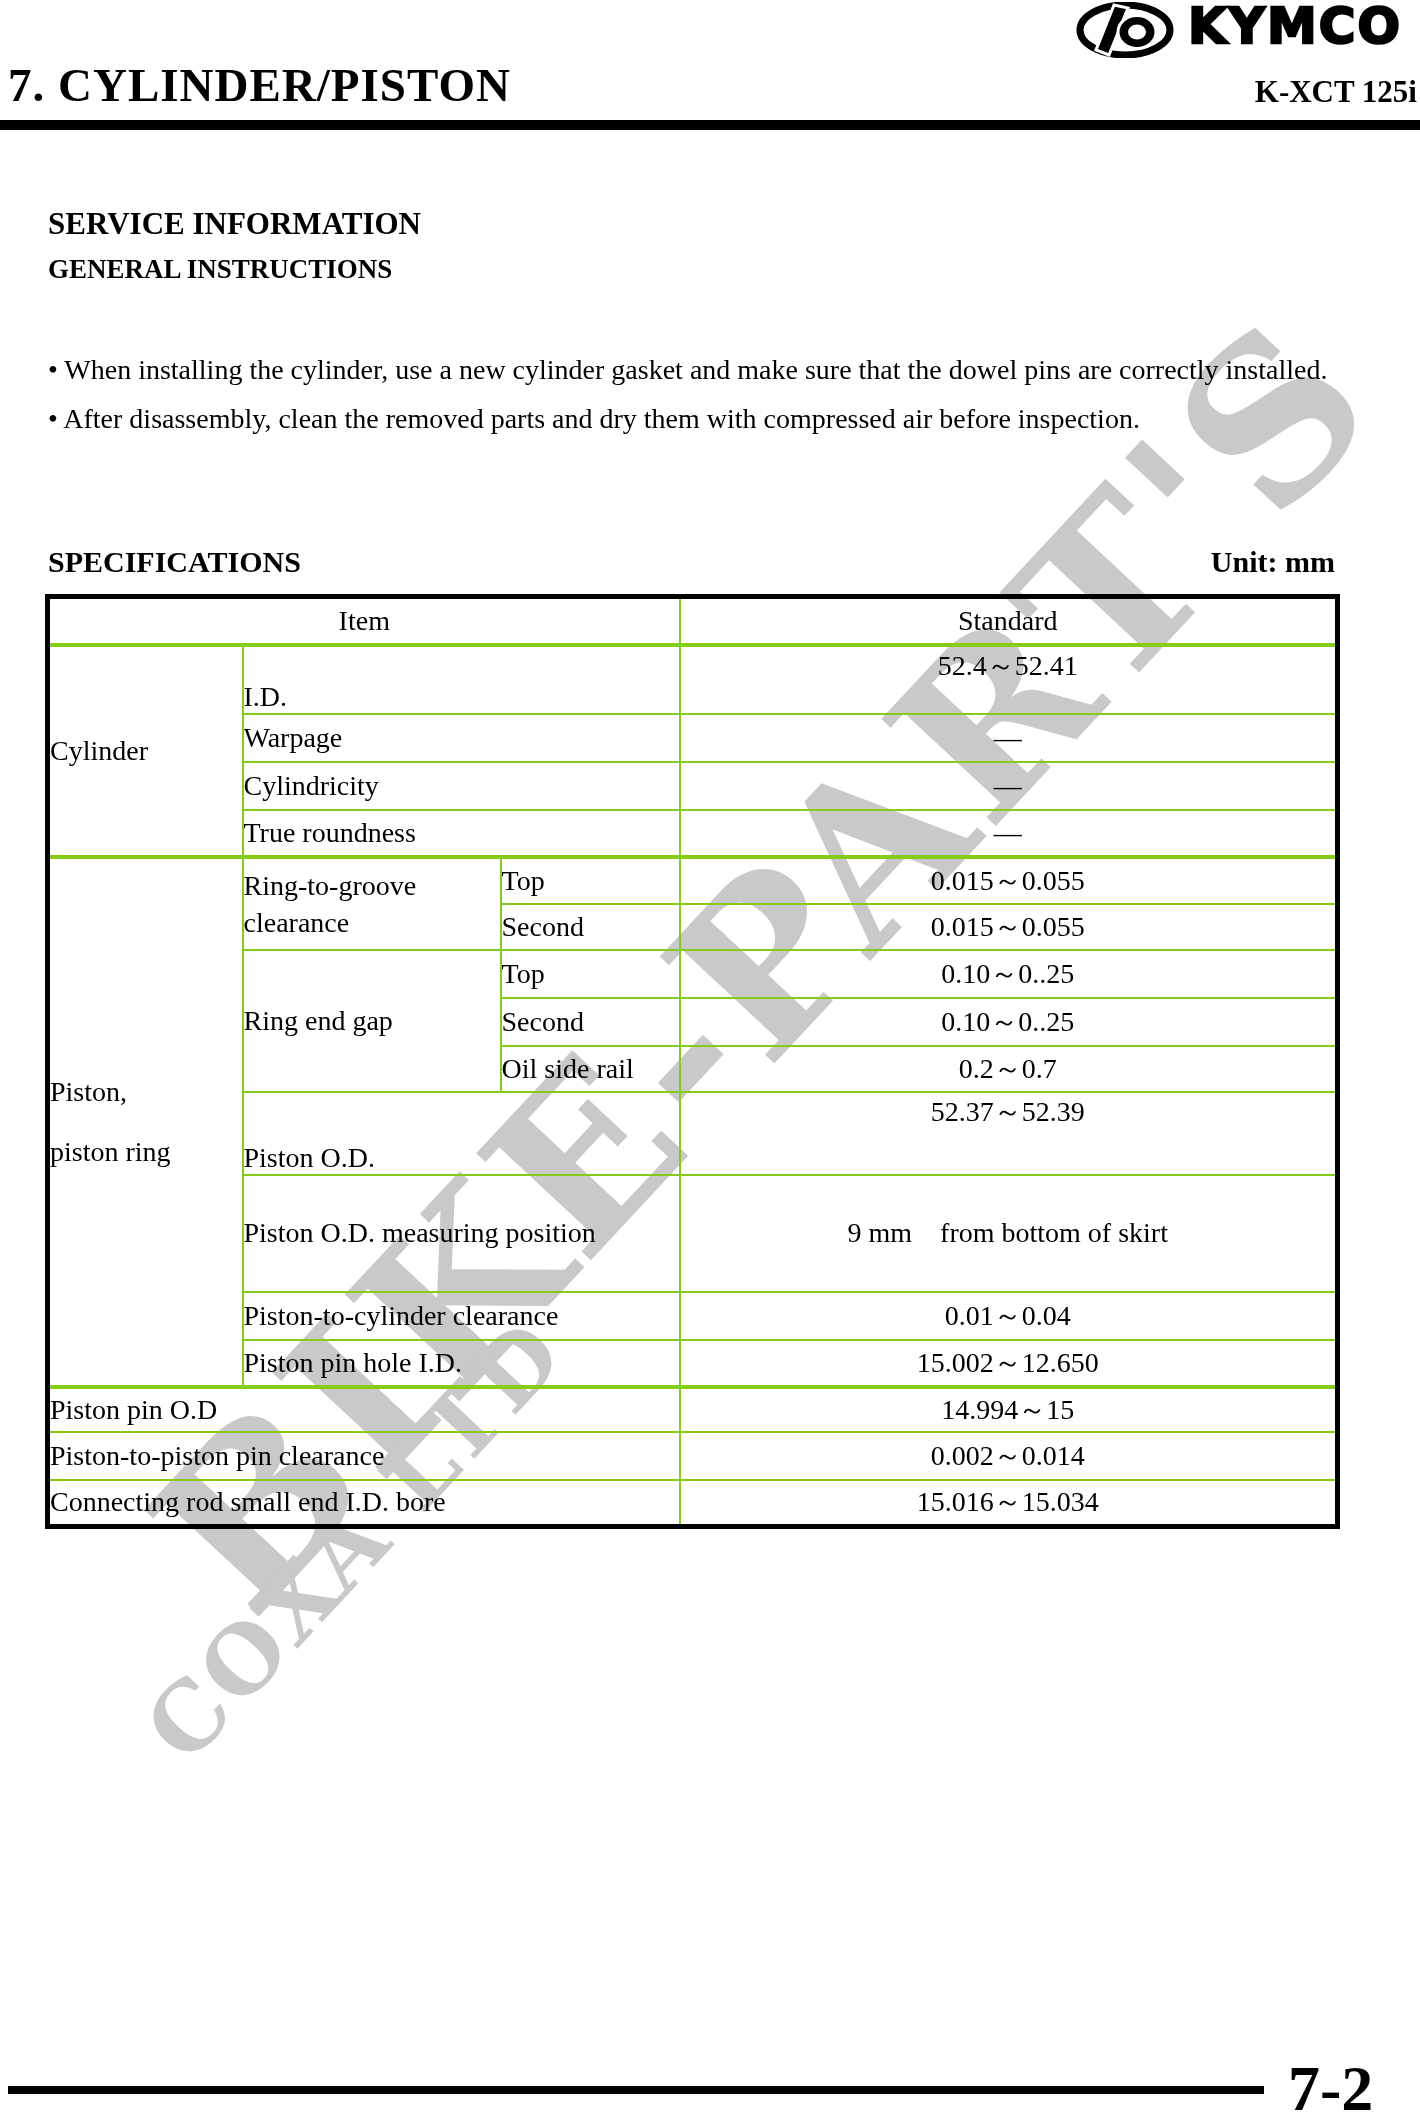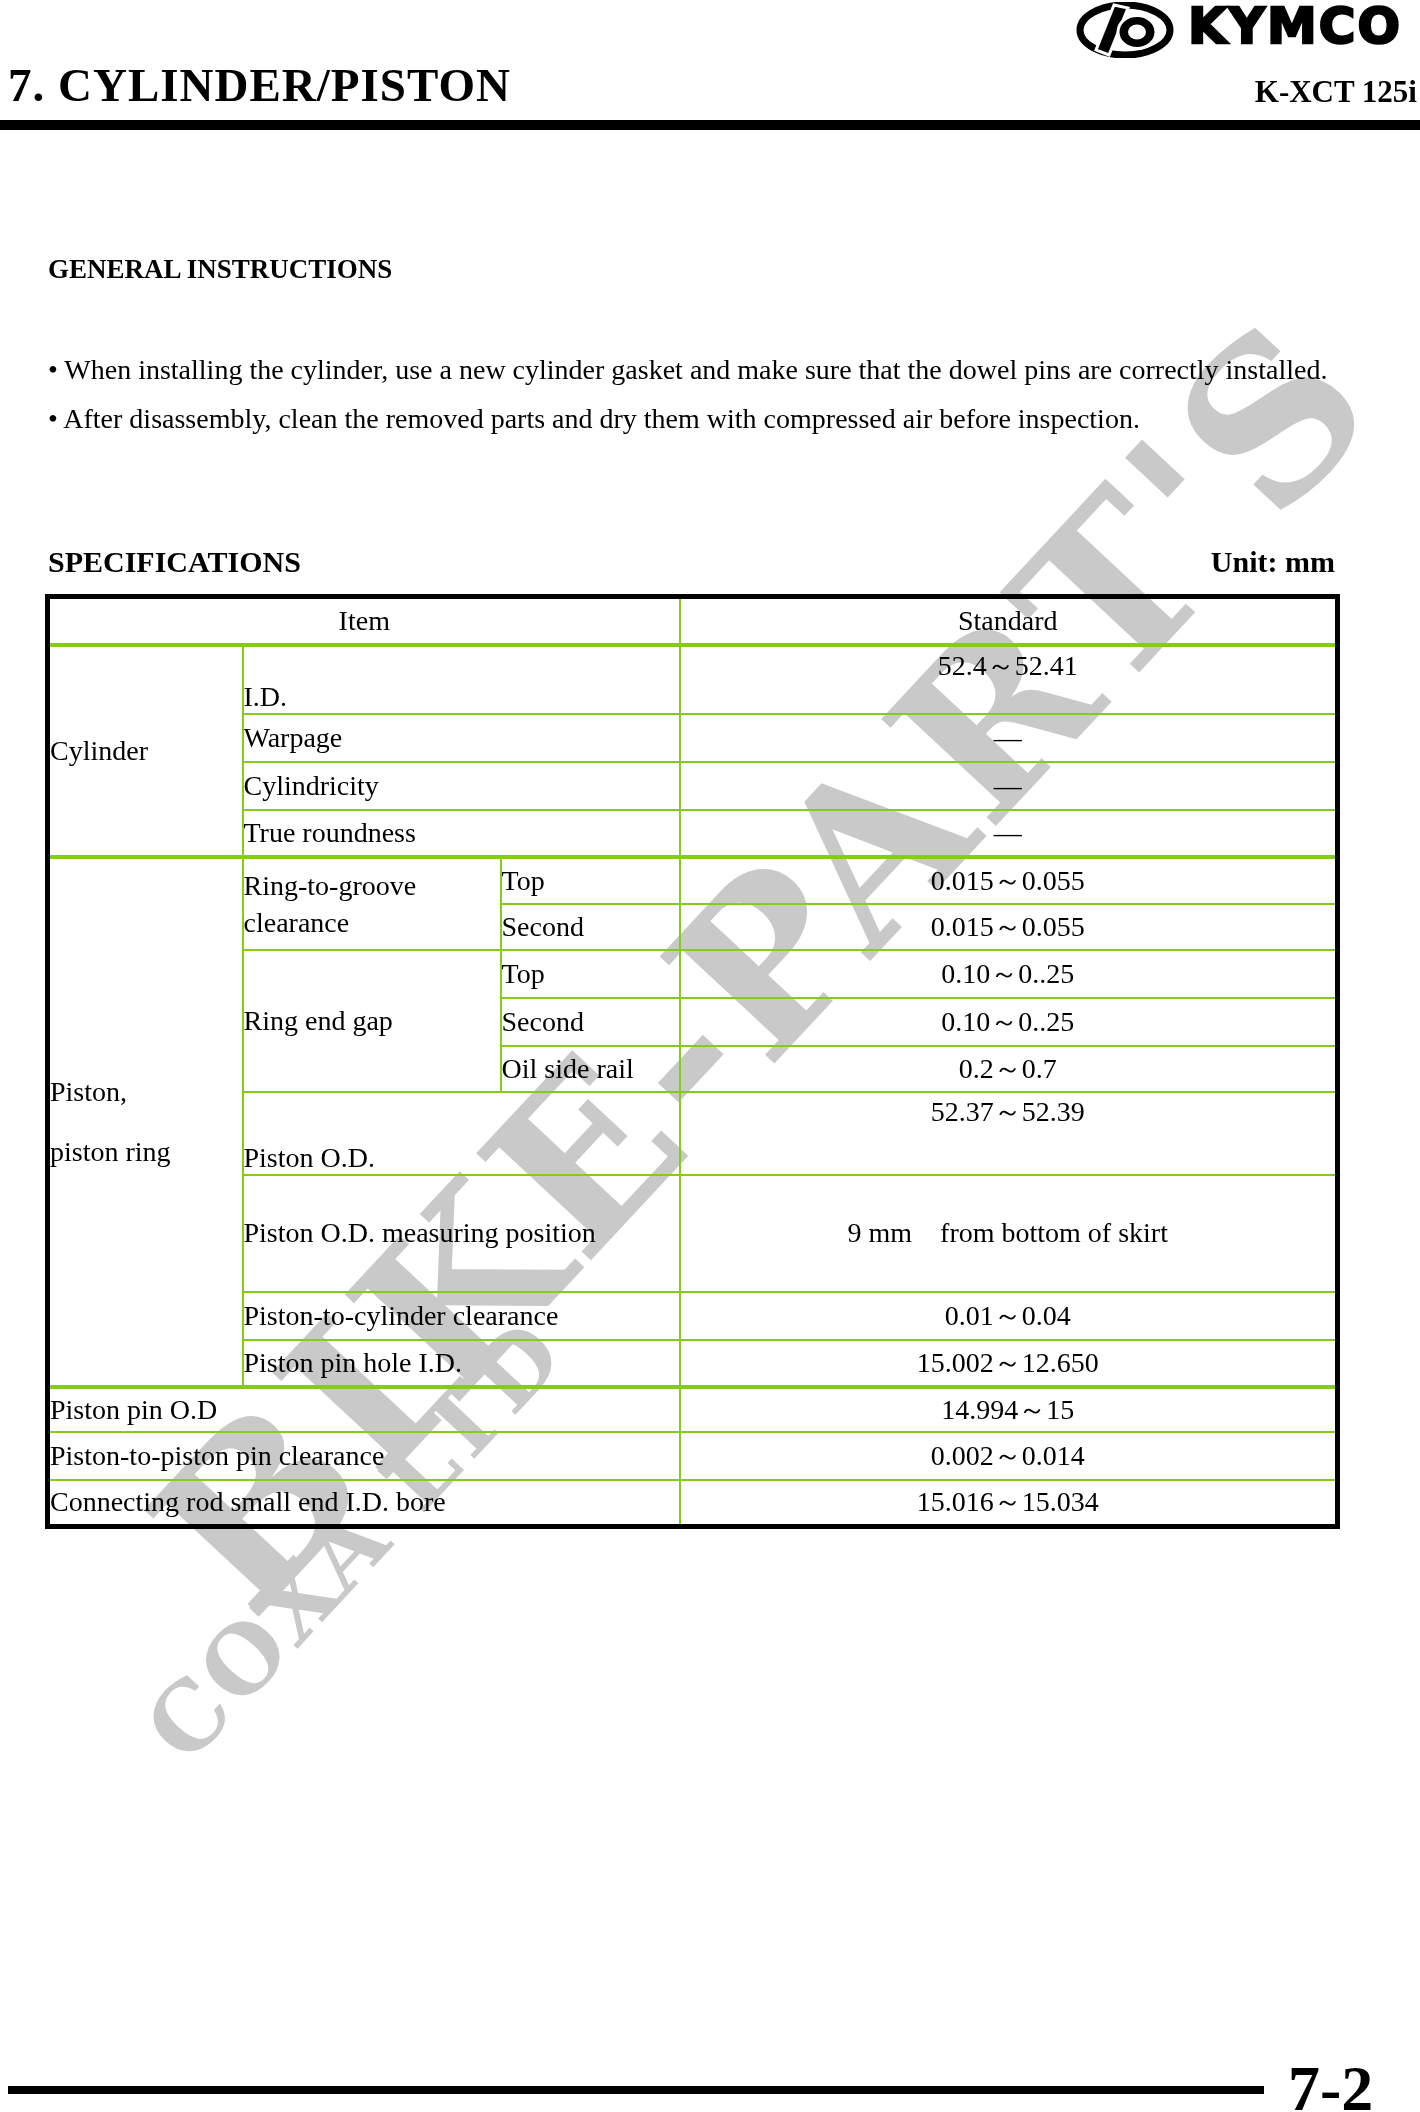--- a/index.html
+++ b/index.html
@@ -65,20 +65,21 @@
   <svg class="logo-svg" viewBox="0 0 200 112" width="100" height="56" aria-hidden="true">
     <ellipse cx="100" cy="56" rx="90" ry="50" fill="none" stroke="#000" stroke-width="14"></ellipse>
     <path d="M78,6 L106,12 L68,106 L42,96 Z" fill="#000" stroke="#fff" stroke-width="6"></path>
     <ellipse cx="124" cy="60" rx="38" ry="33" fill="#000" stroke="#fff" stroke-width="6"></ellipse>
     <ellipse cx="124" cy="60" rx="18" ry="15" fill="#fff"></ellipse>
   </svg>
   <span class="brand-name">KYMCO</span>
   <div class="model-name">K-XCT 125i</div>
   <div class="top-rule"></div>
 
+  <h2 class="si-title">SERVICE INFORMATION</h2>
   <h3 class="si-sub">GENERAL INSTRUCTIONS</h3>
 
   <ul class="bullets">
     <li><span class="dot">•</span> <span>When installing the cylinder, use a new cylinder gasket and make sure that the dowel pins are correctly installed.</span></li>
     <li><span class="dot">•</span> <span>After disassembly, clean the removed parts and dry them with compressed air before inspection.</span></li>
   </ul>
 
   <div class="spec-head">
     <span>SPECIFICATIONS</span>
     <span>Unit: mm</span>

